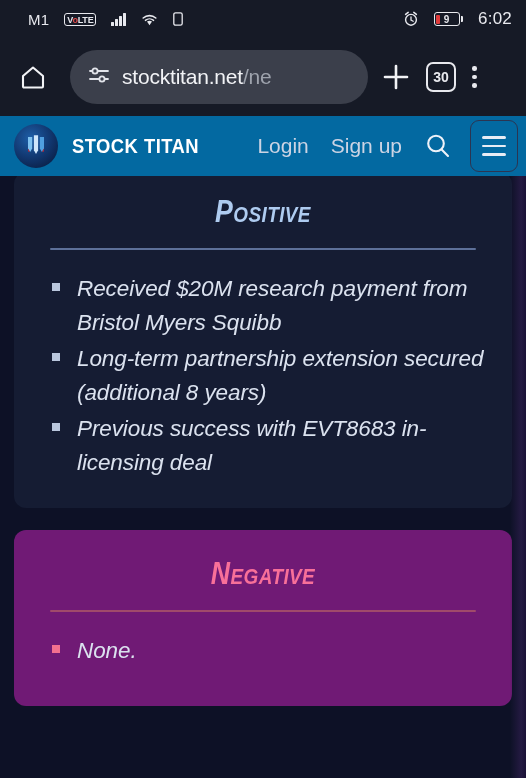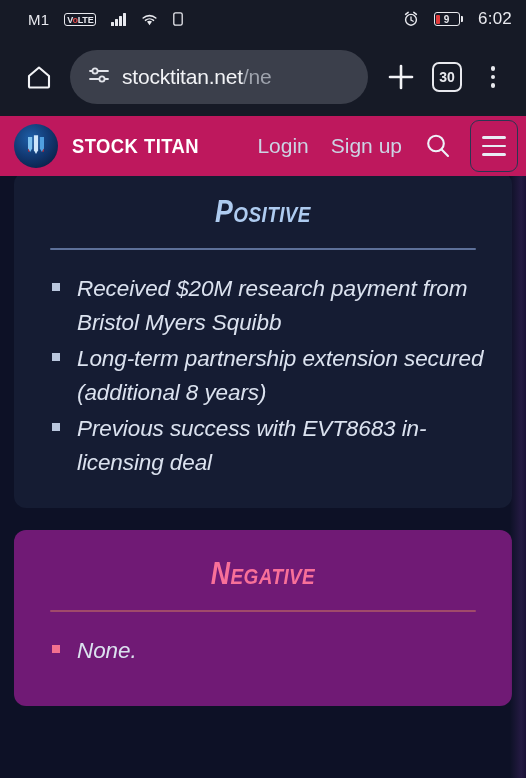--- a/index.html
+++ b/index.html
@@ -120,21 +120,20 @@
     display: flex;
     align-items: center;
     padding: 0 12px 0 18px;
     gap: 4px;
   }
   .icon-btn {
     width: 42px;
     height: 42px;
     display: flex;
     align-items: center;
-    justify-content: center;
     flex: 0 0 auto;
   }
   .omnibox {
     flex: 1 1 auto;
     height: 54px;
     background: #3b3f4b;
     border-radius: 27px;
     display: flex;
     align-items: center;
     padding: 0 18px;
@@ -171,21 +170,21 @@
   .kebab i {
     width: 4.5px; height: 4.5px;
     border-radius: 50%;
     background: #e8e9ee;
     display: block;
   }
 
   
   .site-header {
     height: 60px;
-    background: #be185d;
+    background: #0369a1;
     display: flex;
     align-items: center;
     padding: 0 8px 0 14px;
     gap: 6px;
   }
   .logo-mark {
     width: 44px; height: 44px;
     border-radius: 50%;
     background: radial-gradient(circle at 38% 32%, #1e5fa8 0%, #123a74 45%, #071433 100%);
     display: flex;

